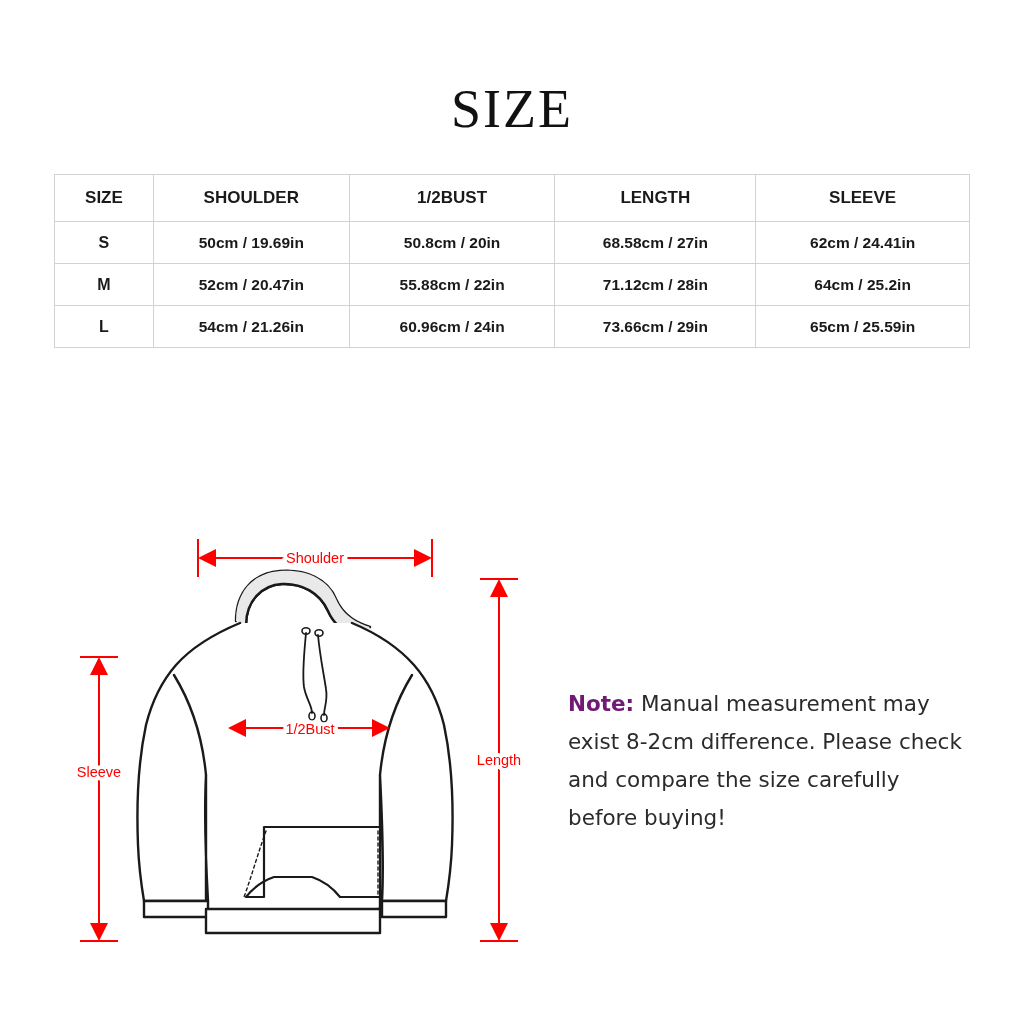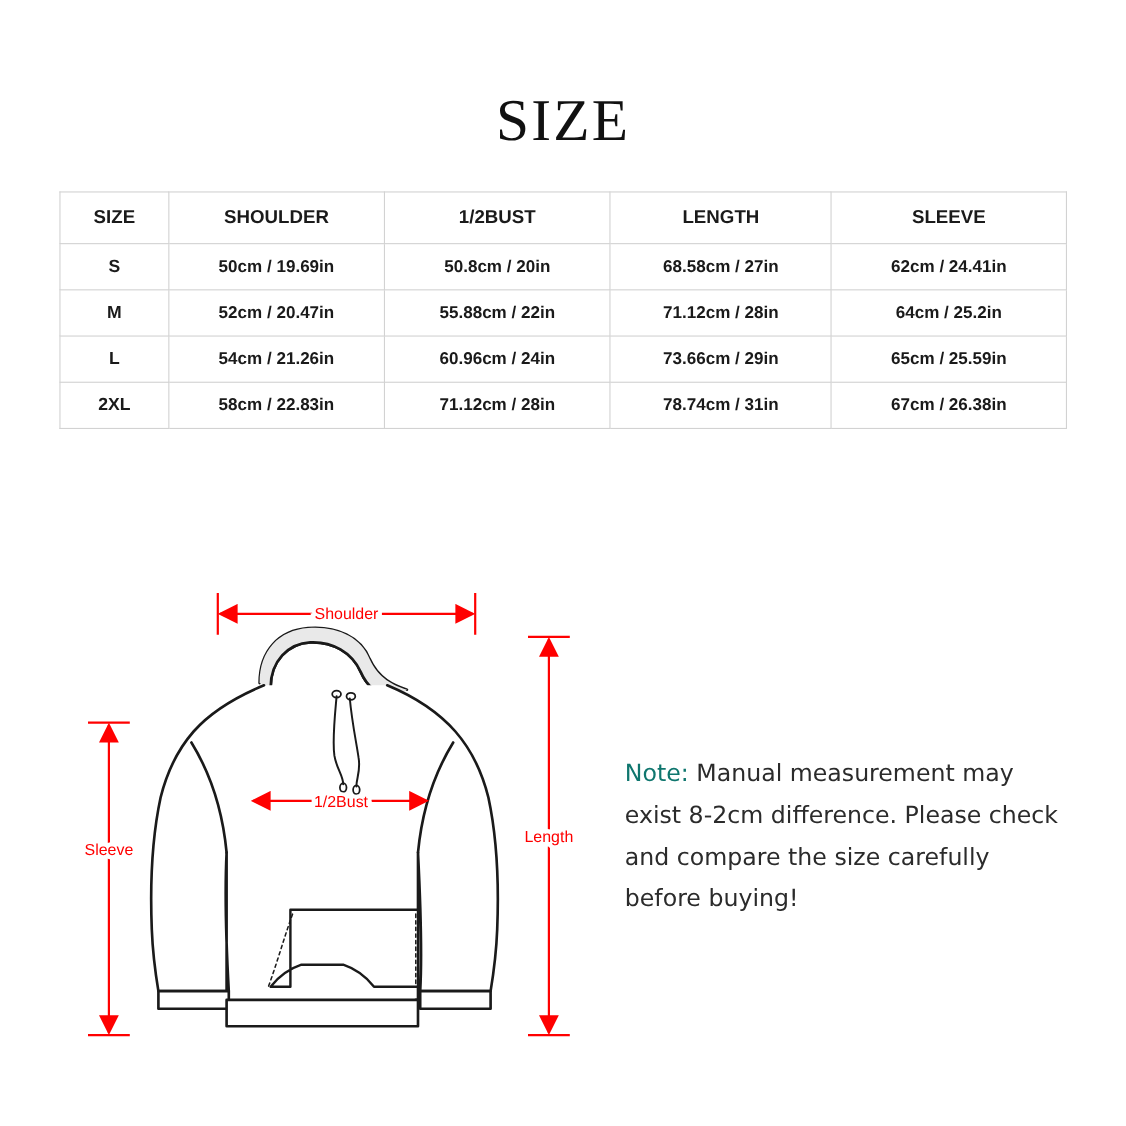--- a/index.html
+++ b/index.html
@@ -77,22 +77,22 @@
     position: absolute;
     top: 685px;
     left: 568px;
     width: 400px;
     font-size: 21.5px;
     line-height: 38px;
     color: #2b2b2b;
     font-family: "DejaVu Sans", sans-serif;
   }
   #note .note-label {
-    font-weight: normal;
-    color: #0f766e;
+    font-weight: bold;
+    color: #701a75;
   }
 </style>
 </head>
 <body>
 
 <div id="title">SIZE</div>
 
 <table id="size-table">
   <colgroup>
     <col class="c0">
@@ -124,27 +124,20 @@
       <td>55.88cm / 22in</td>
       <td>71.12cm / 28in</td>
       <td>64cm / 25.2in</td>
     </tr>
     <tr>
       <td class="size-col">L</td>
       <td>54cm / 21.26in</td>
       <td>60.96cm / 24in</td>
       <td>73.66cm / 29in</td>
       <td>65cm / 25.59in</td>
-    </tr>
-    <tr>
-      <td class="size-col">2XL</td>
-      <td>58cm / 22.83in</td>
-      <td>71.12cm / 28in</td>
-      <td>78.74cm / 31in</td>
-      <td>67cm / 26.38in</td>
     </tr>
   </tbody>
 </table>
 
 <div id="diagram">
 <svg width="520" height="470" viewBox="0 0 520 470" xmlns="http://www.w3.org/2000/svg">
   <defs>
     <marker id="arrR" markerWidth="9" markerHeight="9" refX="8" refY="4.5" orient="auto">
       <path d="M0,0 L9,4.5 L0,9 Z" fill="#ff0000"></path>
     </marker>

